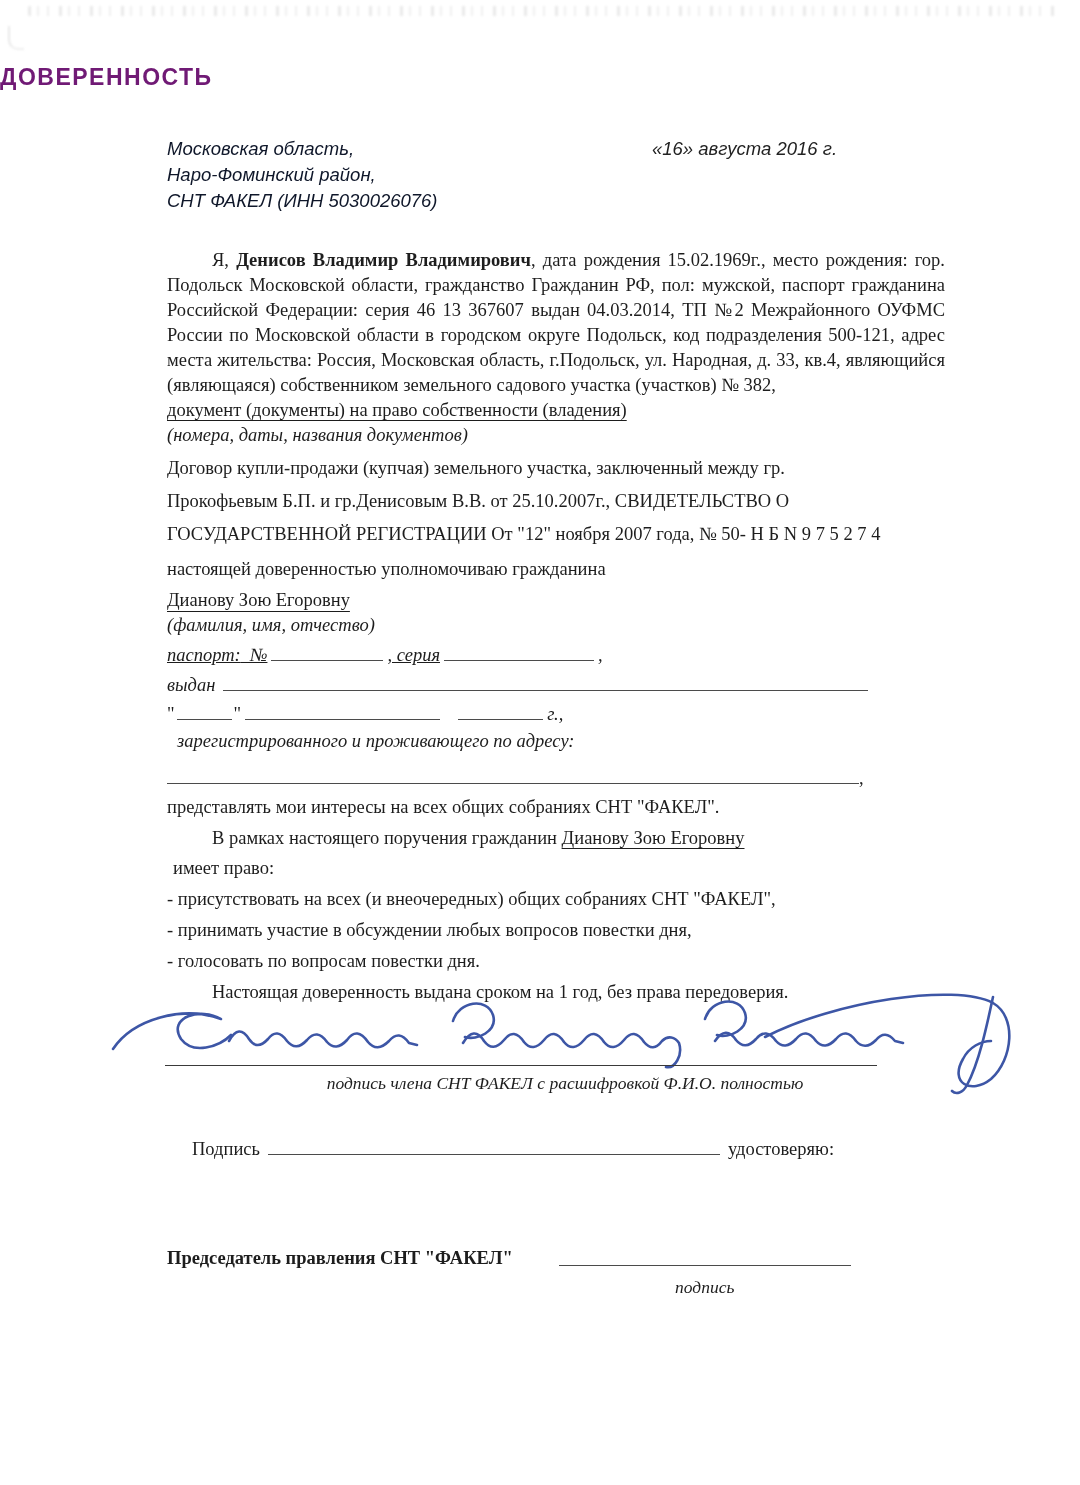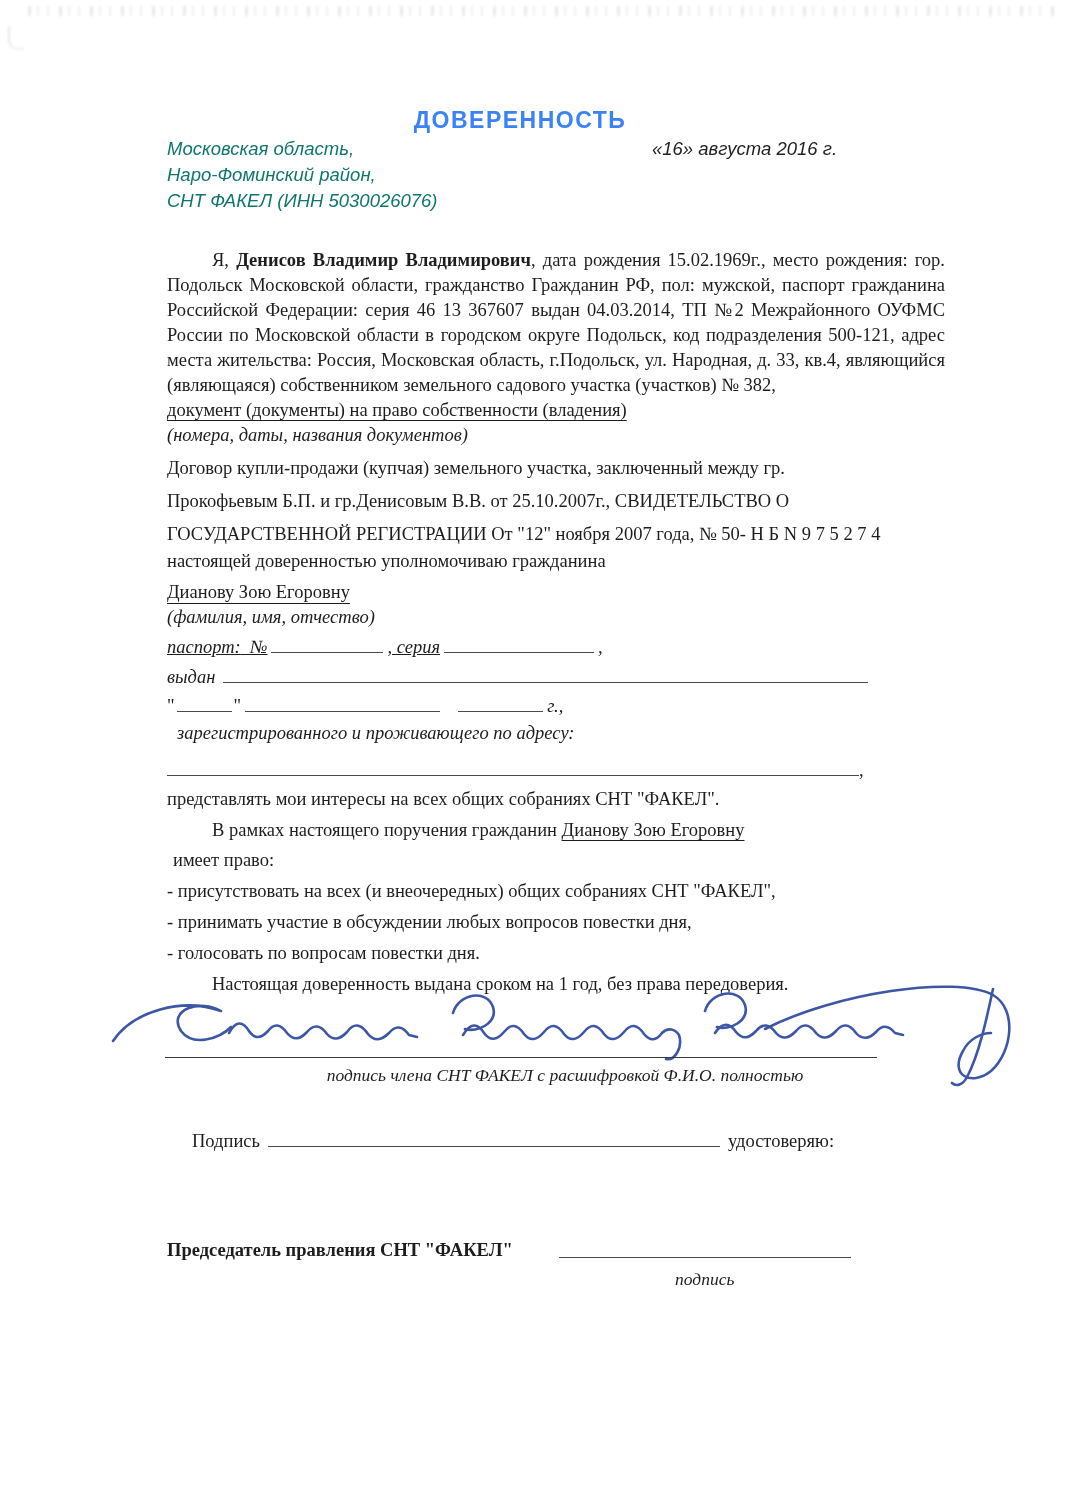--- a/index.html
+++ b/index.html
@@ -18,50 +18,50 @@
       rgba(130,130,130,.28) 19px 21px, transparent 21px 31px);
     filter:blur(.8px);opacity:.45;border-radius:2px;
   }
   .noise-speck{
     position:absolute;top:26px;left:8px;width:14px;height:22px;
     border-left:2px solid rgba(130,130,130,.35);border-bottom:2px solid rgba(130,130,130,.25);
     border-radius:0 0 0 10px;filter:blur(1px);opacity:.5;
   }
 
   .doc-title{
-    position:absolute;top:64px;left:0;width:1040px;text-align:center;
+    position:absolute;top:64px;left:0;width:1040px;text-align:left;
     font-family:"Liberation Sans", sans-serif;font-weight:bold;
-    font-size:23px;letter-spacing:1.5px;color:#3b82f6;margin-top:43px;
+    font-size:23px;letter-spacing:1.5px;color:#701a75;
   }
 
   .header-place{
     position:absolute;top:136px;left:167px;
     font-family:"Liberation Sans", sans-serif;font-style:italic;
-    font-size:18.5px;line-height:26px;color:#0f766e;
+    font-size:18.5px;line-height:26px;color:#0f172a;
   }
   .header-date{
     position:absolute;top:138px;left:652px;
     font-family:"Liberation Sans", sans-serif;font-style:italic;
     font-size:18.5px;color:#222;
   }
 
   .content{
     position:absolute;left:167px;top:248px;width:778px;
     font-size:18.5px;line-height:25px;
   }
 
   .para{text-align:justify;text-indent:45px;}
   .para b{font-weight:bold;}
 
   .u-label{text-decoration:underline;text-underline-offset:4px;text-decoration-thickness:1px;}
   .hint{font-style:italic;}
 
   .doc-line{white-space:nowrap;margin-top:8px;}
 
-  .authorize{margin-top:2px;}
+  .authorize{margin-top:10px;}
   .attorney-name{margin-top:6px;}
   .attorney-name span{text-decoration:underline;text-underline-offset:5px;}
 
   .passport-line{margin-top:5px;font-style:italic;text-decoration:underline;}
   .issued-line{margin-top:5px;}
   .issued-line .lbl{font-style:italic;}
   .date-line{margin-top:4px;}
   .registered{margin-top:2px;font-style:italic;margin-left:10px;}
   .addr-blank{margin-top:12px;}
   .represent{margin-top:4px;}

